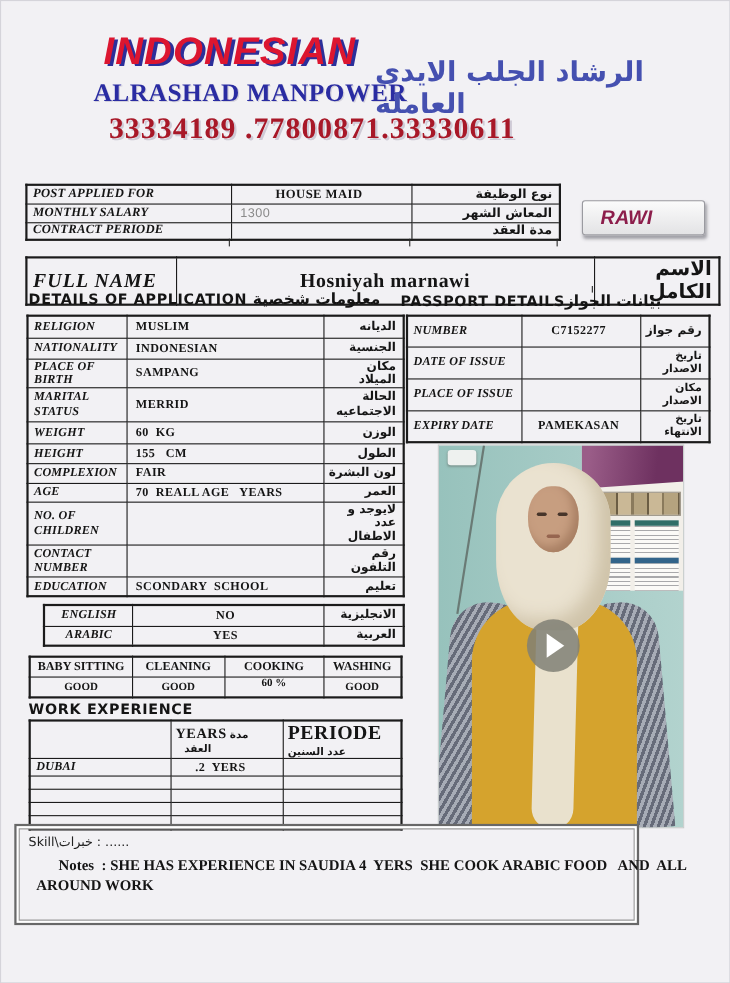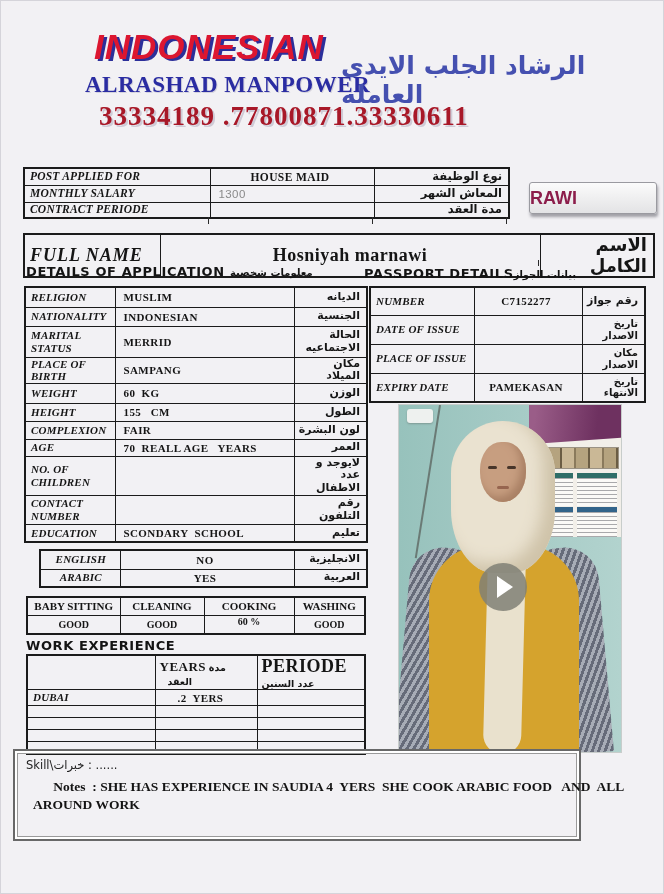--- a/index.html
+++ b/index.html
@@ -34,39 +34,39 @@
 
   .job-tbl{left:22px;top:166px;width:485px;}
   .job-tbl td{font-size:11.5px;}
   .fn-tbl{left:22px;top:232px;width:630px;}
   .fn-tbl td{font-size:18px;}
   .fn-name{font-size:20px;letter-spacing:.5px;}
   .fn-ar{font-size:16px;}
 
   .section-heading{position:absolute;font-family:"DejaVu Sans",sans-serif;font-weight:bold;
                    font-size:13px;color:#141414;letter-spacing:.6px;white-space:nowrap;}
-  .section-heading .ar-sub{font-size:10px;letter-spacing:0;}
+  .section-heading .ar-sub{font-size:14px;letter-spacing:0;}
 
   .det-tbl{left:23px;top:285px;width:342px;}
   .lang-tbl{left:38px;top:548px;width:327px;}
   .pass-tbl{left:368px;top:285px;width:275px;}
   .pass-tbl .val{text-align:center;padding-left:0;}
   .skills-tbl{left:25px;top:595px;width:338px;}
   .work-tbl{left:25px;top:653px;width:338px;}
   .work-hdr-en{font-size:13px;letter-spacing:.5px;}
   .work-hdr-ar{font-family:"DejaVu Sans",sans-serif;font-size:9.5px;}
 
   .tail{position:absolute;width:1px;background:#2a2a2a;}
 
   
-  .rawi{position:absolute;left:528px;top:181px;width:128px;height:32px;
+  .rawi{position:absolute;left:528px;top:181px;width:112px;height:32px;
         background:linear-gradient(180deg,#fbfbfb,#e3e3e5);border:1px solid #9a9aa0;
         border-radius:3px;box-shadow:1px 3px 3px rgba(60,60,70,.45);
-        font-family:"Liberation Sans",sans-serif;font-weight:bold;
-        font-size:18px;color:#8c1d4b;display:flex;align-items:center;padding-left:0;
+        font-family:"Liberation Sans",sans-serif;font-style:italic;font-weight:bold;
+        font-size:18px;color:#8c1d4b;display:flex;align-items:center;padding-left:16px;
         box-sizing:border-box;cursor:pointer;}
 
   
   .photo{position:absolute;left:397px;top:403px;width:224px;height:349px;overflow:hidden;
          background:linear-gradient(90deg,#97c2bc,#a6cbc6 55%,#b2d3ce);
          border:1px solid #c8cdcb;box-sizing:border-box;}
   .photo *{position:absolute;}
   .calendar{right:0;top:0;width:92px;height:132px;background:#f2efe9;overflow:hidden;}
   .cal-purple{left:-8px;top:-10px;width:108px;height:46px;
               background:linear-gradient(100deg,#9a5d88 15%,#6e3160 70%);transform:rotate(-4deg);}
@@ -176,29 +176,29 @@
         <tr style="height:20px">
       <td class="lbl">RELIGION</td>
       <td class="val">MUSLIM</td>
       <td class="ar-cell">الديانه</td>
     </tr>
     <tr style="height:19px">
       <td class="lbl">NATIONALITY</td>
       <td class="val">INDONESIAN</td>
       <td class="ar-cell">الجنسية</td>
     </tr>
+    <tr style="height:24px">
+      <td class="lbl">PLACE OF BIRTH</td>
+      <td class="val">SAMPANG</td>
+      <td class="ar-cell">مكان الميلاد</td>
+    </tr>
     <tr style="height:31px">
       <td class="lbl">MARITAL STATUS</td>
       <td class="val">MERRID</td>
       <td class="ar-cell">الحالة الاجتماعيه</td>
-    </tr>
-    <tr style="height:24px">
-      <td class="lbl">PLACE OF BIRTH</td>
-      <td class="val">SAMPANG</td>
-      <td class="ar-cell">مكان الميلاد</td>
     </tr>
     <tr style="height:20px">
       <td class="lbl">WEIGHT</td>
       <td class="val">60  KG</td>
       <td class="ar-cell">الوزن</td>
     </tr>
     <tr style="height:18px">
       <td class="lbl">HEIGHT</td>
       <td class="val">155   CM</td>
       <td class="ar-cell">الطول</td>

